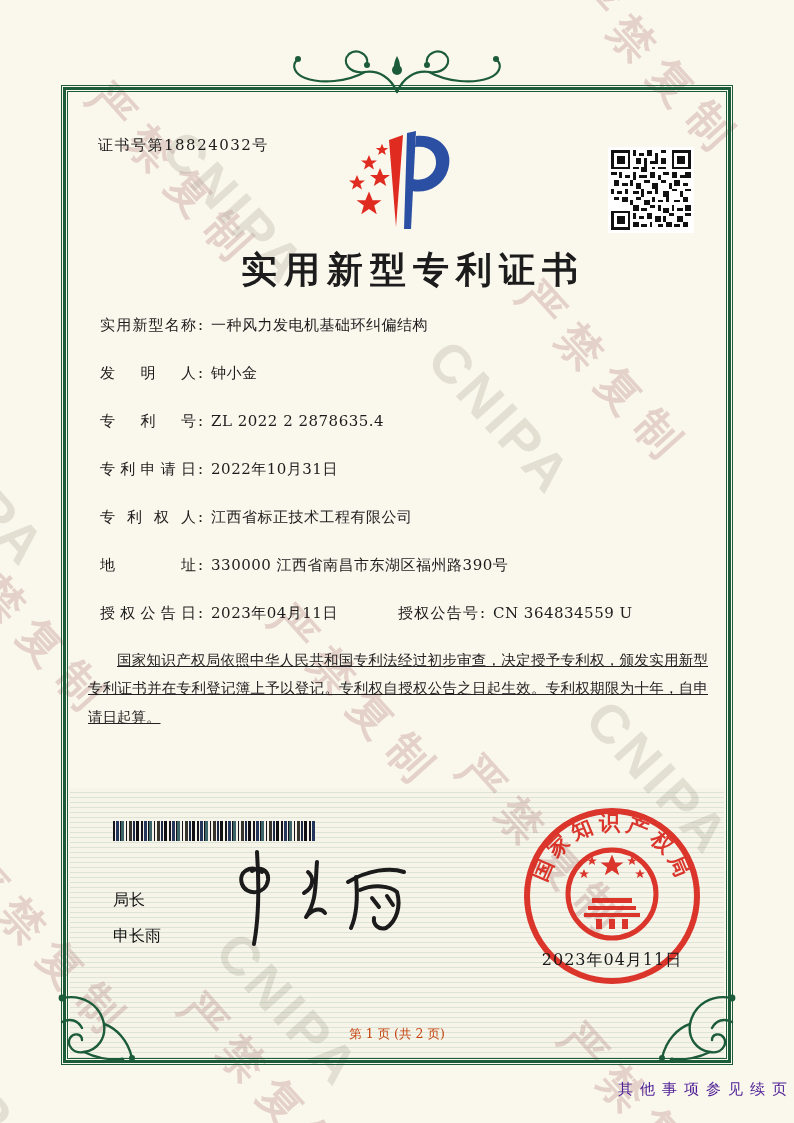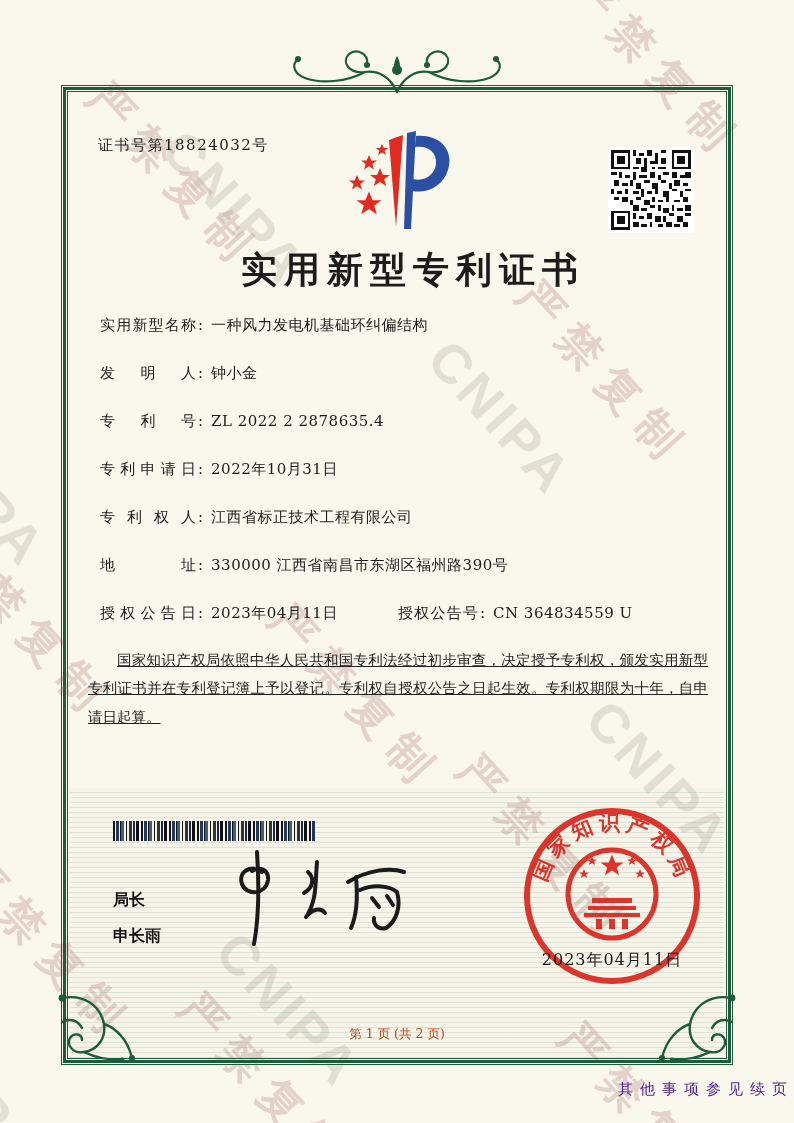--- a/index.html
+++ b/index.html
@@ -34,21 +34,21 @@
   .fpair2{display:flex;margin-left:60px;}
   .fpair2 .flabel{width:80px;}
   .paras{position:absolute;left:88px;top:646px;width:620px;font-size:14.5px;line-height:1.95;text-align:justify;color:#222;}
   .paras p{margin:0;text-indent:2em;text-decoration:underline;}
   .barcode{position:absolute;left:113px;top:821px;width:202px;height:20px;
     background:repeating-linear-gradient(90deg,
       #14141e 0 2px,#f6f4ea 2px 3px,#24365c 3px 6px,#f6f4ea 6px 7px,
       #101418 7px 8px,#3d6468 8px 11px,#f6f4ea 11px 13px,#16161c 13px 14px,
       #f6f4ea 14px 16px,#37342e 16px 19px,#f6f4ea 19px 20px,#1a2a46 20px 22px,
       #f6f4ea 22px 23px,#101014 23px 26px,#f6f4ea 26px 28px);}
-  .sig-labels{position:absolute;left:113px;top:882px;font-family:"Liberation Sans",sans-serif;font-weight:bold;font-size:16px;line-height:36px;color:#111;}
+  .sig-labels{position:absolute;left:113px;top:882px;font-family:"Liberation Sans",sans-serif;font-weight:normal;font-size:16px;line-height:36px;color:#111;}
   .sig-script{position:absolute;left:222px;top:842px;}
   .seal{position:absolute;left:522px;top:806px;width:180px;height:180px;}
   .page-num{position:absolute;left:0;top:1026px;width:100%;text-align:center;font-size:12.5px;color:#c2410c;}
   .footer-note{position:absolute;left:0;top:1080px;width:100%;text-align:right;font-size:15px;letter-spacing:7px;color:#4c1d95;}
   .ornament-top{position:absolute;left:287px;top:48px;z-index:2;}
   .corner-fl{position:absolute;z-index:4;}
 </style>
 </head>
 <body>
 

